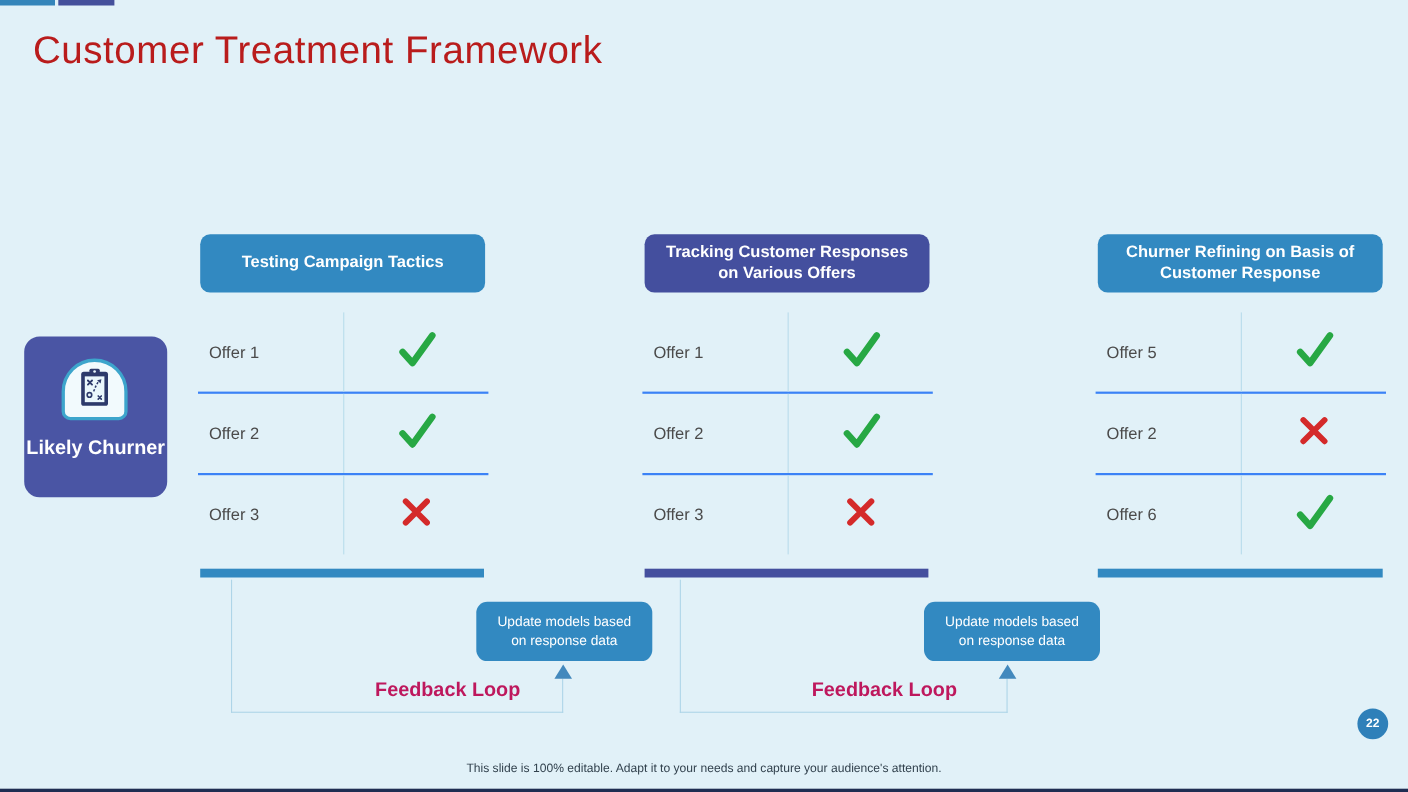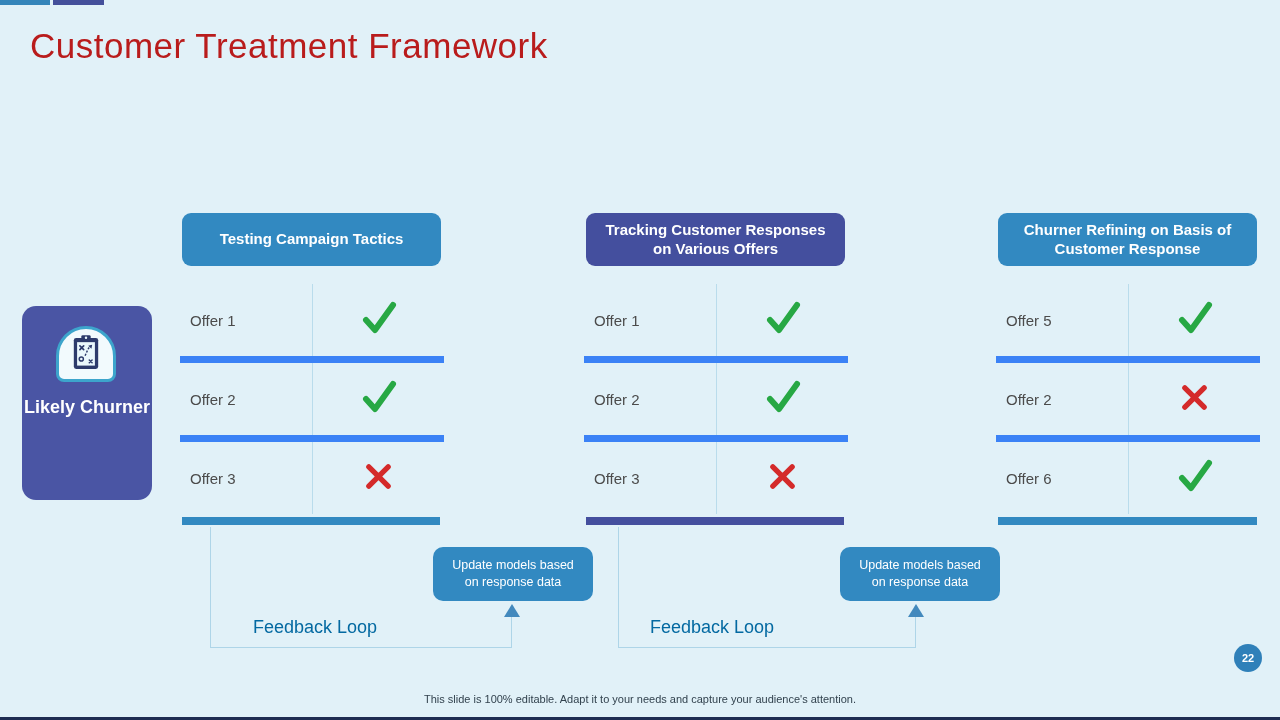--- a/index.html
+++ b/index.html
@@ -9,37 +9,37 @@
   
   .accent-bar{position:absolute;top:0;height:5px;}
   .accent-bar.b1{left:0;width:50px;background:#3485ba;}
   .accent-bar.b2{left:53px;width:51px;background:#44509b;}
 
   
   .title{position:absolute;left:30px;top:26px;font-size:35px;font-weight:400;color:#b91c1c;letter-spacing:0.5px;}
   .subtitle{position:absolute;left:31px;top:84px;font-size:11.5px;color:#3c4c58;}
 
   
-  .churner-card{position:absolute;left:22px;top:306px;width:130px;height:194px;background:#4a55a4;border-radius:14px;}
+  .churner-card{position:absolute;left:22px;top:306px;width:130px;height:146px;background:#4a55a4;border-radius:14px;}
   .churner-badge{position:absolute;left:34px;top:20px;width:60px;height:56px;background:#f2fafd;border:3px solid #3da5cc;border-radius:30px 30px 8px 8px;display:flex;align-items:center;justify-content:center;box-sizing:border-box;}
   .churner-label{position:absolute;left:0;top:90px;width:130px;text-align:center;color:#ffffff;font-size:18px;font-weight:bold;line-height:1.3;}
 
   
   .col-header{position:absolute;top:213px;width:259px;height:53px;border-radius:9px;display:flex;align-items:center;justify-content:center;text-align:center;color:#fff;font-size:15px;font-weight:bold;line-height:1.25;padding:0 14px;box-sizing:border-box;}
   .col-header.c1{left:182px;background:#3289c1;}
   .col-header.c2{left:586px;background:#444f9e;}
   .col-header.c3{left:998px;background:#3289c1;}
 
   
   .offers-table{position:absolute;top:284px;width:264px;height:222px;}
   .offers-table.t1{left:180px;}
   .offers-table.t2{left:584px;}
   .offers-table.t3{left:996px;}
   .t-row{display:flex;height:72px;align-items:stretch;}
-  .t-row.mid{border-bottom:7px solid #3b82f6;}
+  .t-row.mid{border-bottom:2px solid #3b82f6;}
   .label-cell{width:132px;display:flex;align-items:center;padding-left:10px;box-sizing:border-box;font-size:15px;color:#4b4b4b;}
   .mark-cell{flex:1;display:flex;align-items:center;justify-content:center;border-left:1px solid #b9dcec;}
 
   
   .under-bar{position:absolute;top:517px;height:8px;}
   .under-bar.u1{left:182px;width:258px;background:#3289c1;}
   .under-bar.u2{left:586px;width:258px;background:#444f9e;}
   .under-bar.u3{left:998px;width:259px;background:#3289c1;}
 
   
@@ -48,21 +48,21 @@
   .bracket.l2{left:618px;width:298px;}
   .bracket-right{position:absolute;top:617px;width:1px;height:31px;background:#aed5e8;}
   .bracket-right.r1{left:511px;}
   .bracket-right.r2{left:915px;}
   .callout-arrow{position:absolute;top:604px;width:0;height:0;border-left:8px solid transparent;border-right:8px solid transparent;border-bottom:13px solid #4389bd;}
   .callout-arrow.a1{left:504px;}
   .callout-arrow.a2{left:908px;}
   .callout{position:absolute;top:547px;width:160px;height:54px;background:#3289c1;border-radius:10px;color:#fff;font-size:12.5px;display:flex;align-items:center;justify-content:center;text-align:center;line-height:1.4;padding:0 12px;box-sizing:border-box;}
   .callout.cb1{left:433px;}
   .callout.cb2{left:840px;}
-  .loop-label{position:absolute;top:617px;width:220px;text-align:left;font-size:18px;font-weight:normal;color:#0369a1;}
+  .loop-label{position:absolute;top:617px;width:220px;text-align:right;font-size:18px;font-weight:bold;color:#be185d;}
   .loop-label.fl1{left:253px;}
   .loop-label.fl2{left:650px;}
 
   
   .footer-note{position:absolute;left:0;top:693px;width:1280px;text-align:center;font-size:11px;color:#32424e;}
   .page-badge{position:absolute;left:1234px;top:644px;width:28px;height:28px;border-radius:50%;background:#2f80b9;color:#fff;font-size:11px;font-weight:bold;display:flex;align-items:center;justify-content:center;}
   .bottom-edge{position:absolute;left:0;top:717px;width:1280px;height:3px;background:#1e2d52;}
 </style>
 </head>
 <body>

